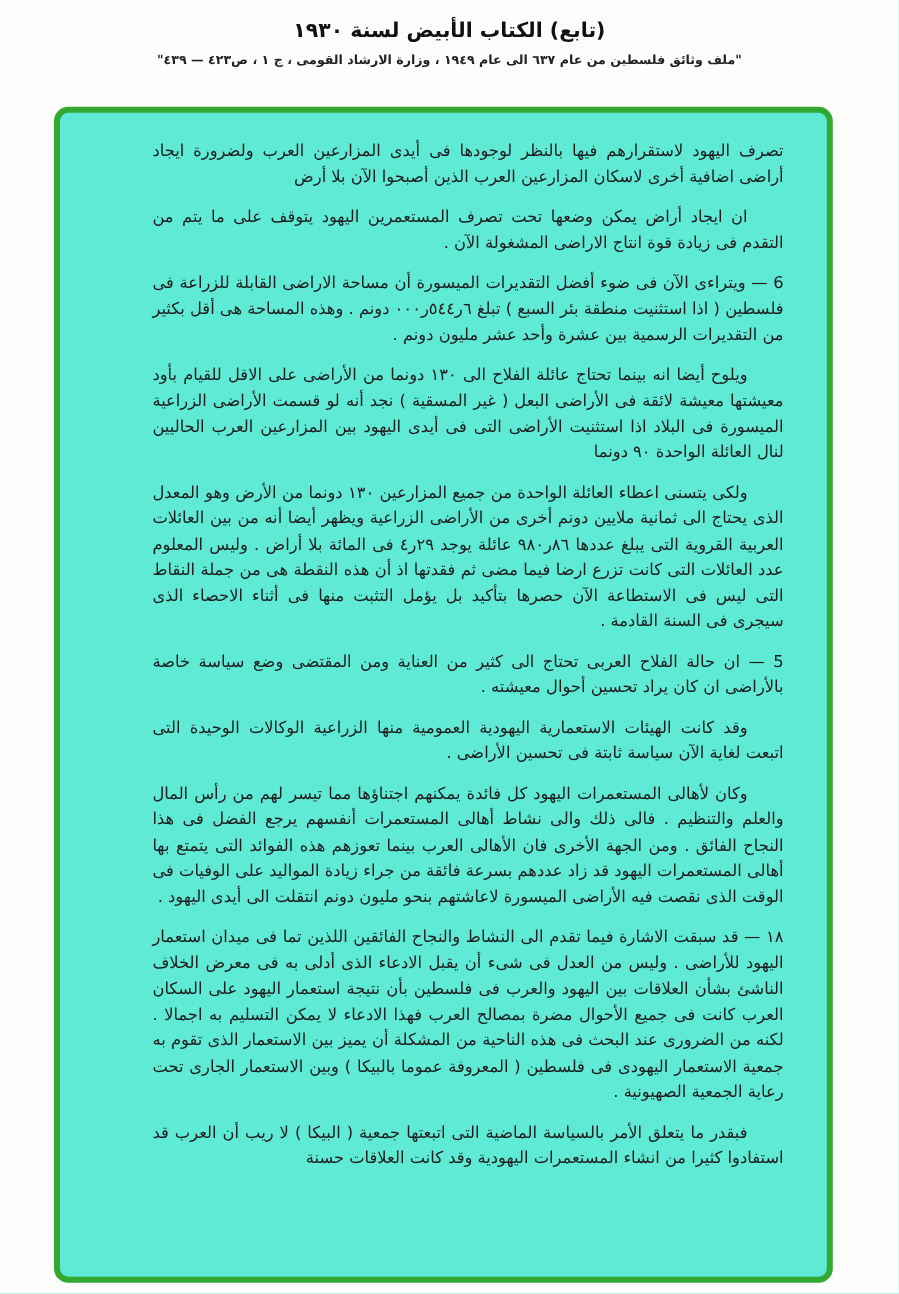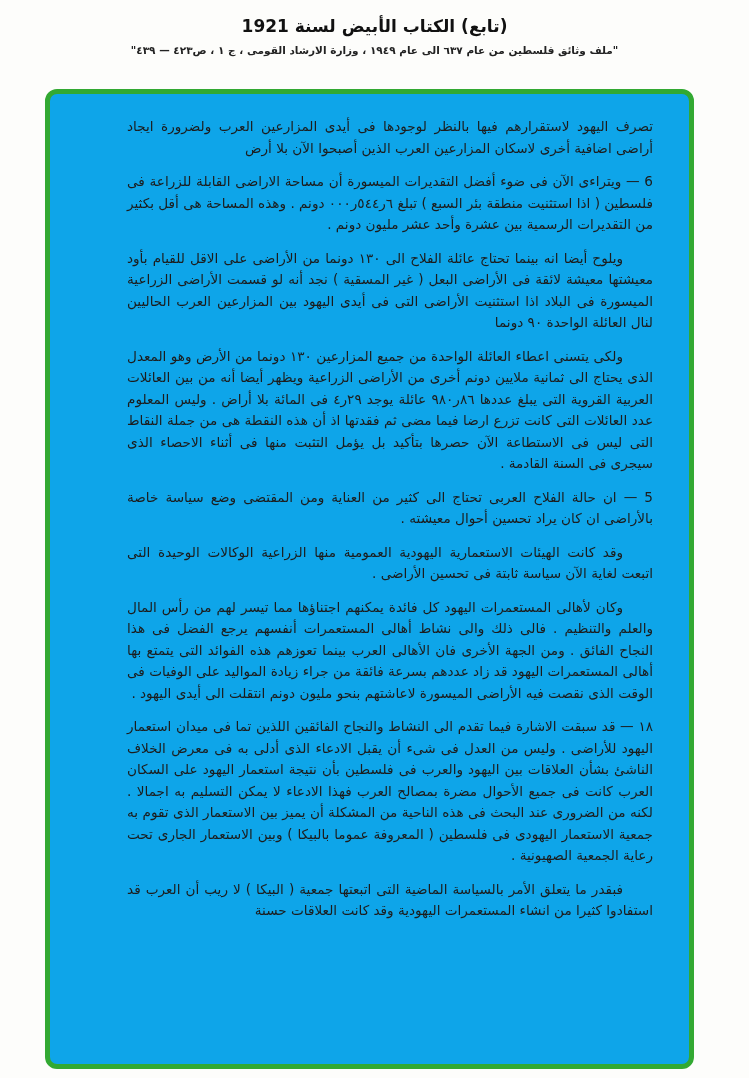--- a/index.html
+++ b/index.html
@@ -43,21 +43,21 @@
   }
 
   .frame {
     position: absolute;
     top: 89px;
     left: 45px;
     right: 55px;
     bottom: 9px;
     border: 5px solid #0ea5e9;
     border-radius: 12px;
-    background: #0ea5e9;
+    background: #5eead4;
     overflow: hidden;
     padding-left: 33px;
   }
 
   .doc-body {
     direction: rtl;
     padding: 22px 36px 14px 44px;
     font-size: 13.6px;
     line-height: 21.5px;
     text-align: justify;
@@ -74,27 +74,28 @@
   .doc-body p:last-child {
     margin-bottom: 0;
   }
 </style>
 </head>
 <body>
 
 <div class="page">
 
   <header class="page-header">
-    <h1 class="doc-title">(تابع) الكتاب الأبيض لسنة 1921</h1>
+    <h1 class="doc-title">(تابع) الكتاب الأبيض لسنة ١٩٣٠</h1>
     <div class="doc-subtitle">"ملف وثائق فلسطين من عام ٦٣٧ الى عام ١٩٤٩ ، وزارة الارشاد القومى ، ج ١ ، ص٤٢٣ — ٤٣٩"</div>
   </header>
 
   <div class="frame" style="border-color: rgb(50, 169, 50);">
     <div class="doc-body">
       <p>تصرف اليهود لاستقرارهم فيها بالنظر لوجودها فى أيدى المزارعين العرب ولضرورة ايجاد أراضى اضافية أخرى لاسكان المزارعين العرب الذين أصبحوا الآن بلا أرض</p>
+      <p class="indent">ان ايجاد أراض يمكن وضعها تحت تصرف المستعمرين اليهود يتوقف على ما يتم من التقدم فى زيادة قوة انتاج الاراضى المشغولة الآن .</p>
       <p>6 — ويتراءى الآن فى ضوء أفضل التقديرات الميسورة أن مساحة الاراضى القابلة للزراعة فى فلسطين ( اذا استثنيت منطقة بئر السبع ) تبلغ ٦ر٥٤٤ر٠٠٠ دونم . وهذه المساحة هى أقل بكثير من التقديرات الرسمية بين عشرة وأحد عشر مليون دونم .</p>
       <p class="indent">ويلوح أيضا انه بينما تحتاج عائلة الفلاح الى ١٣٠ دونما من الأراضى على الاقل للقيام بأود معيشتها معيشة لائقة فى الأراضى البعل ( غير المسقية ) نجد أنه لو قسمت الأراضى الزراعية الميسورة فى البلاد اذا استثنيت الأراضى التى فى أيدى اليهود بين المزارعين العرب الحاليين لنال العائلة الواحدة ٩٠ دونما</p>
       <p class="indent">ولكى يتسنى اعطاء العائلة الواحدة من جميع المزارعين ١٣٠ دونما من الأرض وهو المعدل الذى يحتاج الى ثمانية ملايين دونم أخرى من الأراضى الزراعية ويظهر أيضا أنه من بين العائلات العربية القروية التى يبلغ عددها ٨٦ر٩٨٠ عائلة يوجد ٢٩ر٤ فى المائة بلا أراض . وليس المعلوم عدد العائلات التى كانت تزرع ارضا فيما مضى ثم فقدتها اذ أن هذه النقطة هى من جملة النقاط التى ليس فى الاستطاعة الآن حصرها بتأكيد بل يؤمل التثبت منها فى أثناء الاحصاء الذى سيجرى فى السنة القادمة .</p>
       <p>5 — ان حالة الفلاح العربى تحتاج الى كثير من العناية ومن المقتضى وضع سياسة خاصة بالأراضى ان كان يراد تحسين أحوال معيشته .</p>
       <p class="indent">وقد كانت الهيئات الاستعمارية اليهودية العمومية منها الزراعية الوكالات الوحيدة التى اتبعت لغاية الآن سياسة ثابتة فى تحسين الأراضى .</p>
       <p class="indent">وكان لأهالى المستعمرات اليهود كل فائدة يمكنهم اجتناؤها مما تيسر لهم من رأس المال والعلم والتنظيم . فالى ذلك والى نشاط أهالى المستعمرات أنفسهم يرجع الفضل فى هذا النجاح الفائق . ومن الجهة الأخرى فان الأهالى العرب بينما تعوزهم هذه الفوائد التى يتمتع بها أهالى المستعمرات اليهود قد زاد عددهم بسرعة فائقة من جراء زيادة المواليد على الوفيات فى الوقت الذى نقصت فيه الأراضى الميسورة لاعاشتهم بنحو مليون دونم انتقلت الى أيدى اليهود .</p>
       <p>١٨ — قد سبقت الاشارة فيما تقدم الى النشاط والنجاح الفائقين اللذين تما فى ميدان استعمار اليهود للأراضى . وليس من العدل فى شىء أن يقبل الادعاء الذى أدلى به فى معرض الخلاف الناشئ بشأن العلاقات بين اليهود والعرب فى فلسطين بأن نتيجة استعمار اليهود على السكان العرب كانت فى جميع الأحوال مضرة بمصالح العرب فهذا الادعاء لا يمكن التسليم به اجمالا . لكنه من الضرورى عند البحث فى هذه الناحية من المشكلة أن يميز بين الاستعمار الذى تقوم به جمعية الاستعمار اليهودى فى فلسطين ( المعروفة عموما بالبيكا ) وبين الاستعمار الجارى تحت رعاية الجمعية الصهيونية .</p>
       <p class="indent">فبقدر ما يتعلق الأمر بالسياسة الماضية التى اتبعتها جمعية ( البيكا ) لا ريب أن العرب قد استفادوا كثيرا من انشاء المستعمرات اليهودية وقد كانت العلاقات حسنة</p>
     </div>
   </div>

